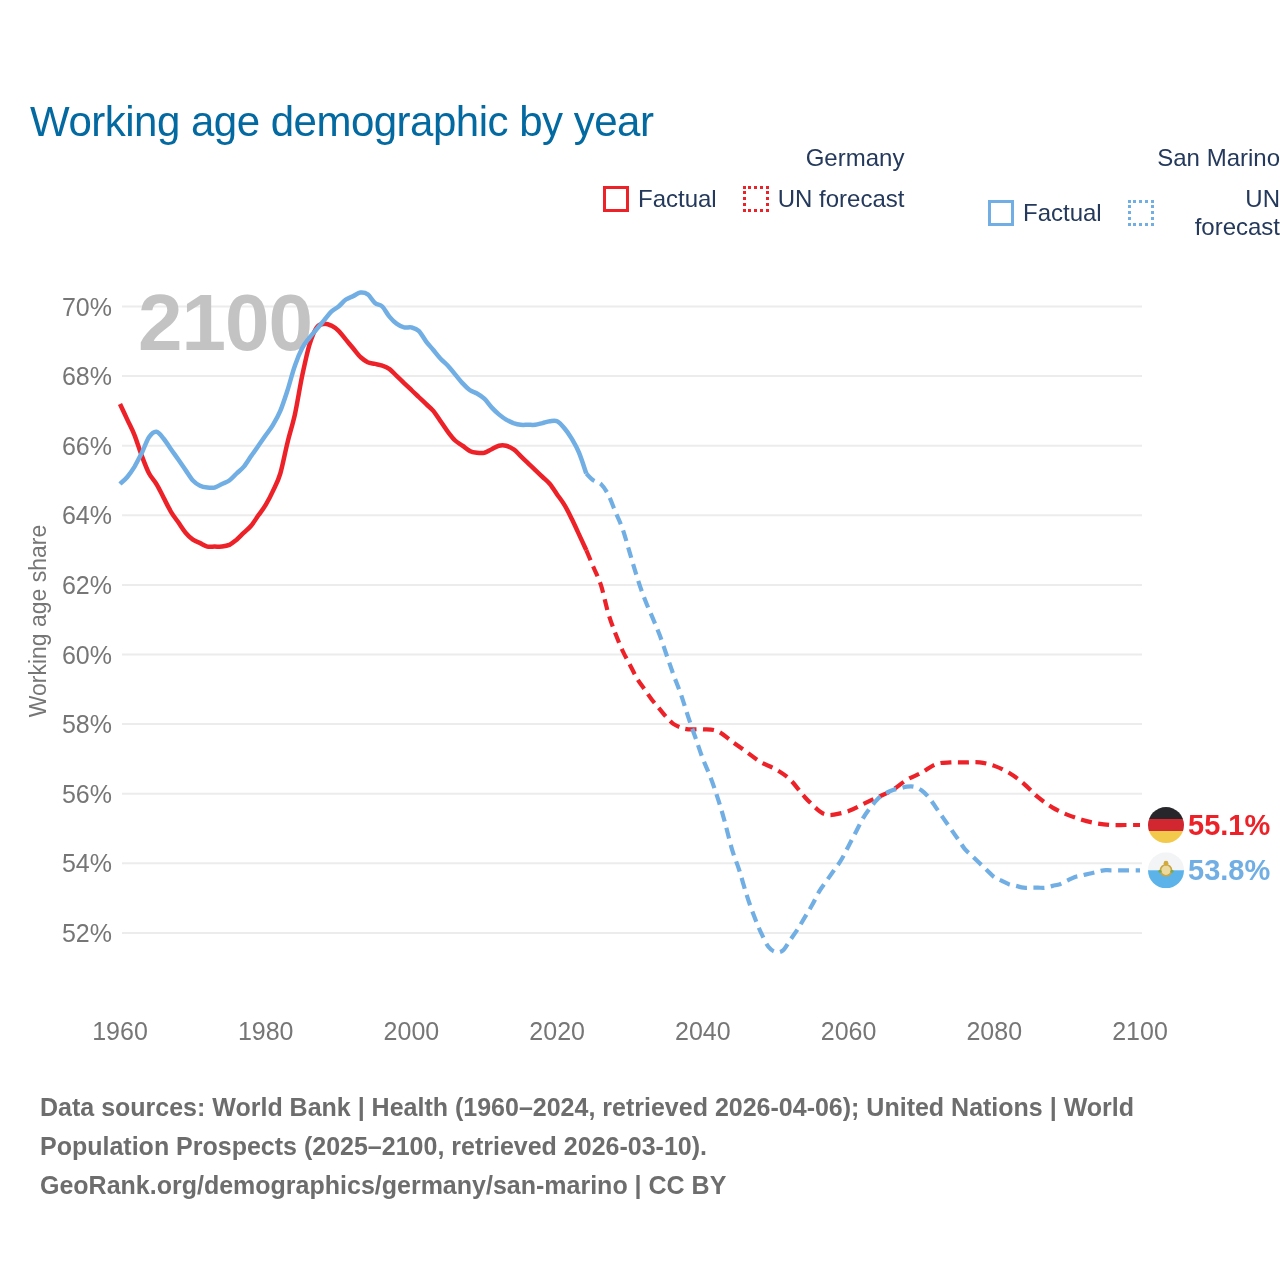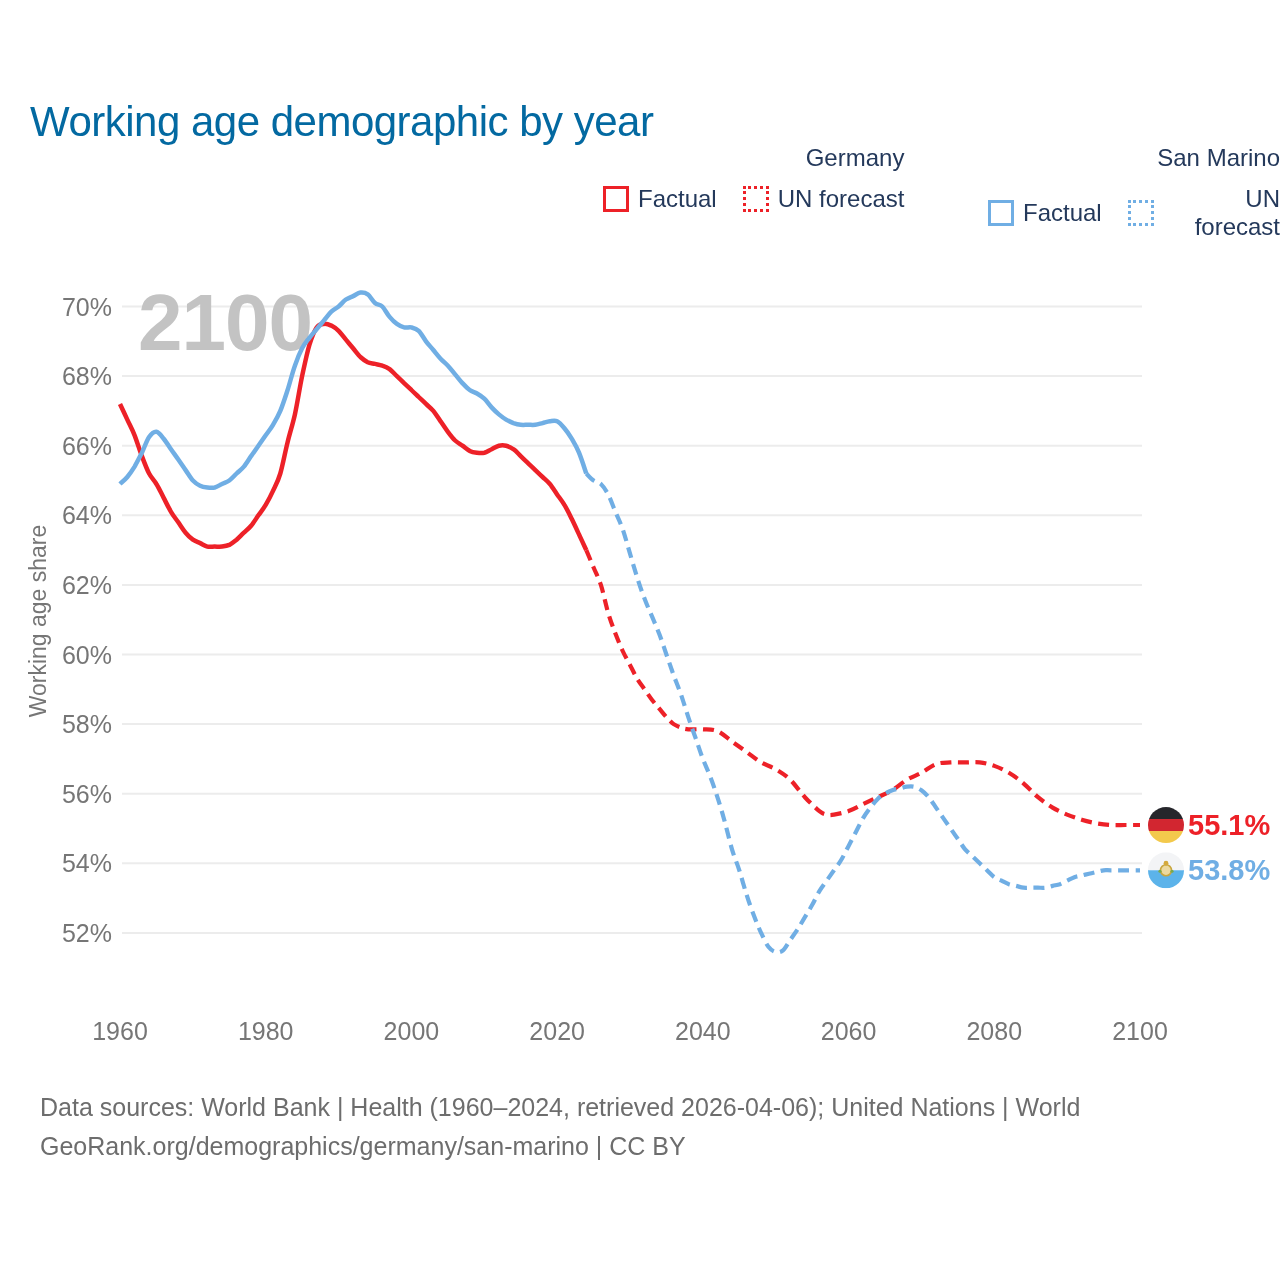--- a/index.html
+++ b/index.html
@@ -13,21 +13,21 @@
   .legend-title{font-size:24px;color:#24395b;margin-bottom:13px;}
   .legend-row{display:flex;align-items:center;gap:26px;}
   .legend-item{display:flex;align-items:center;gap:9px;font-size:24px;color:#24395b;}
   .swatch{width:20px;height:20px;border-width:3px;border-style:solid;flex:0 0 auto;}
   .swatch.dashed{border-style:dotted;}
   .swatch.red{border-color:#ed2128;}
   .swatch.blue{border-color:#70aee4;}
   #chart-svg{position:absolute;left:0;top:0;}
   .footer{position:absolute;left:40px;top:1088px;font-size:25px;color:#6d6d6d;
           line-height:39px;}
-  .footer div{white-space:nowrap;}
+  .footer div{white-space:nowrap;font-weight:bold;}
 </style>
 </head>
 <body>
 
 <h1 class="page-title">Working age demographic by year</h1>
 
 <div class="legend-group g1">
   <div class="legend-title">Germany</div>
   <div class="legend-row">
     <div class="legend-item">
@@ -116,14 +116,15 @@
       <circle cx="1166" cy="870.2600000000001" r="5.5" fill="#ecd9a0" stroke="#c9a63f" stroke-width="1.6"></circle>
       <circle cx="1166" cy="863.2600000000001" r="2.4" fill="#d4a93c"></circle>
       <circle cx="1160" cy="871.2600000000001" r="1.6" fill="#7aa94c"></circle>
       <circle cx="1172" cy="871.2600000000001" r="1.6" fill="#7aa94c"></circle>
     </g>
     <text x="1188" y="880.2600000000001" font-size="29" font-weight="bold" fill="#70aee4">53.8%</text>
   </svg>
 
 <div class="footer">
   <div>Data sources: World Bank | Health (1960–2024, retrieved 2026-04-06); United Nations | World</div>
+  <div>Population Prospects (2025–2100, retrieved 2026-03-10).</div>
   <div>GeoRank.org/demographics/germany/san-marino | CC BY</div>
 </div>
 
 </body></html>

